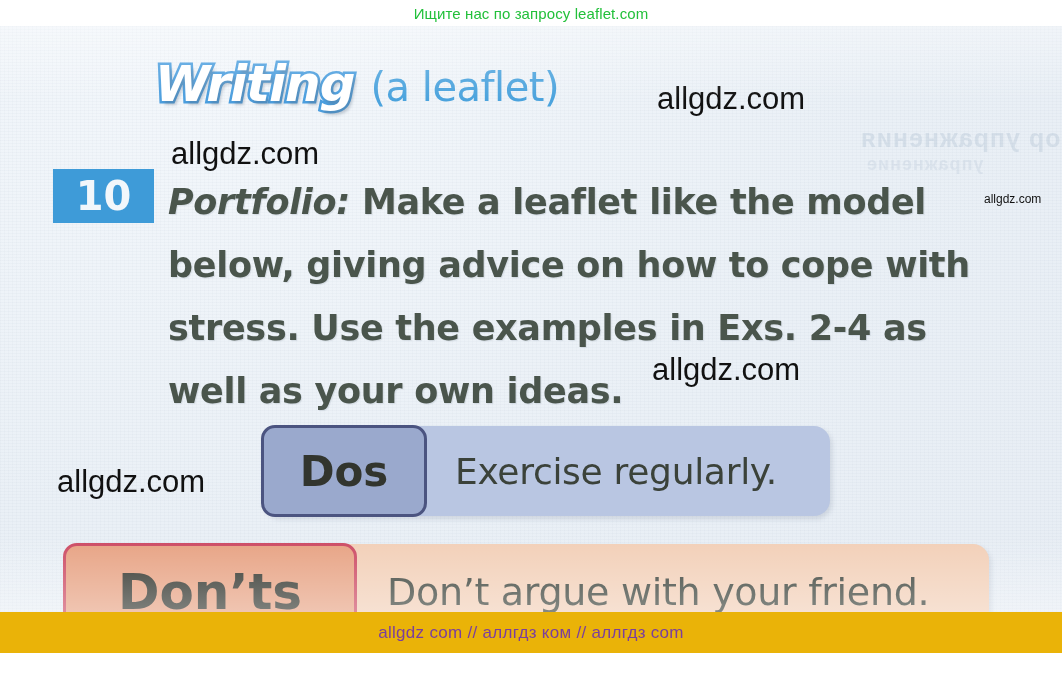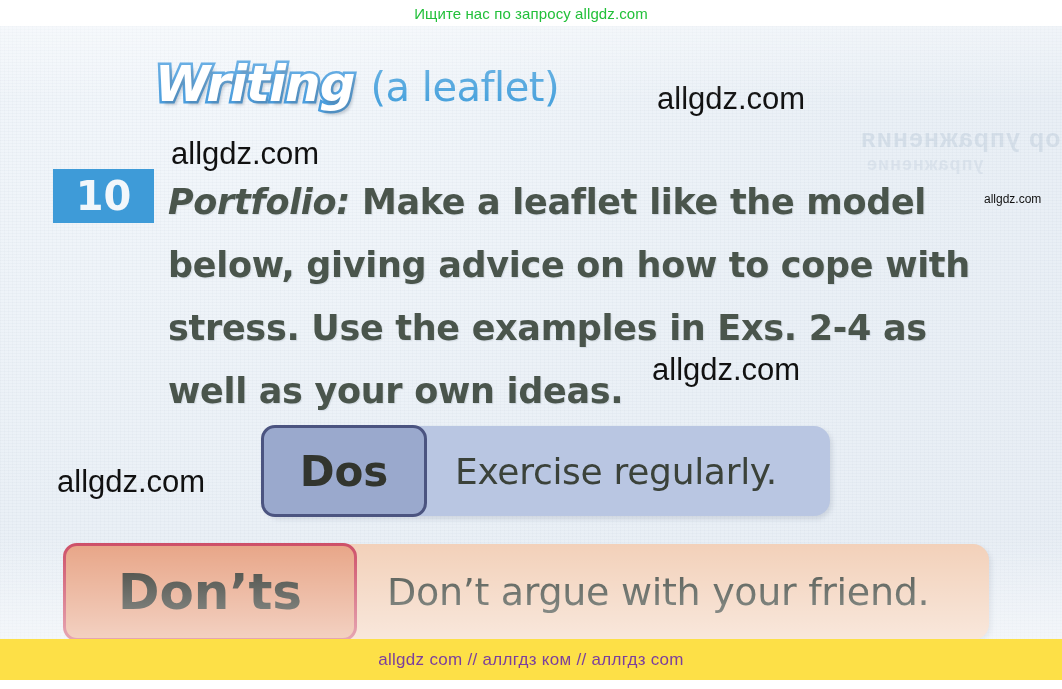--- a/index.html
+++ b/index.html
@@ -222,41 +222,41 @@
   #wm-top     { left: 657px; top: 55px;  font-size: 31px; }
   #wm-upper   { left: 171px; top: 110px; font-size: 31px; }
   #wm-right   { left: 984px; top: 166px; font-size: 12px; }
   #wm-mid     { left: 652px; top: 326px; font-size: 31px; }
   #wm-left    { left: 57px;  top: 438px; font-size: 31px; }
 
   
   #bottom-footer {
     position: absolute;
     left: 0;
-    top: 639px;
+    top: 612px;
     width: 1062px;
     height: 41px;
-    background: #fde047;
+    background: #eab308;
     display: flex;
     align-items: center;
     justify-content: center;
   }
   #bottom-footer .footer-text {
     color: #7b3f9d;
     font-size: 17px;
     font-family: "Liberation Sans", sans-serif;
     white-space: nowrap;
     letter-spacing: 0.3px;
   }
 </style>
 </head>
 <body>
 
 <div id="top-banner">
-  <span class="promo-text">Ищите нас по запросу allgdz.com</span>
+  <span class="promo-text">Ищите нас по запросу leaflet.com</span>
 </div>
 
 <div id="scan-page">
 
   <div class="paper-grain"></div>
 
   <div class="ghost-text" id="ghost-1">разбор упражнения</div>
   <div class="ghost-text" id="ghost-2">упражнение</div>
 
   <div id="heading-row">

